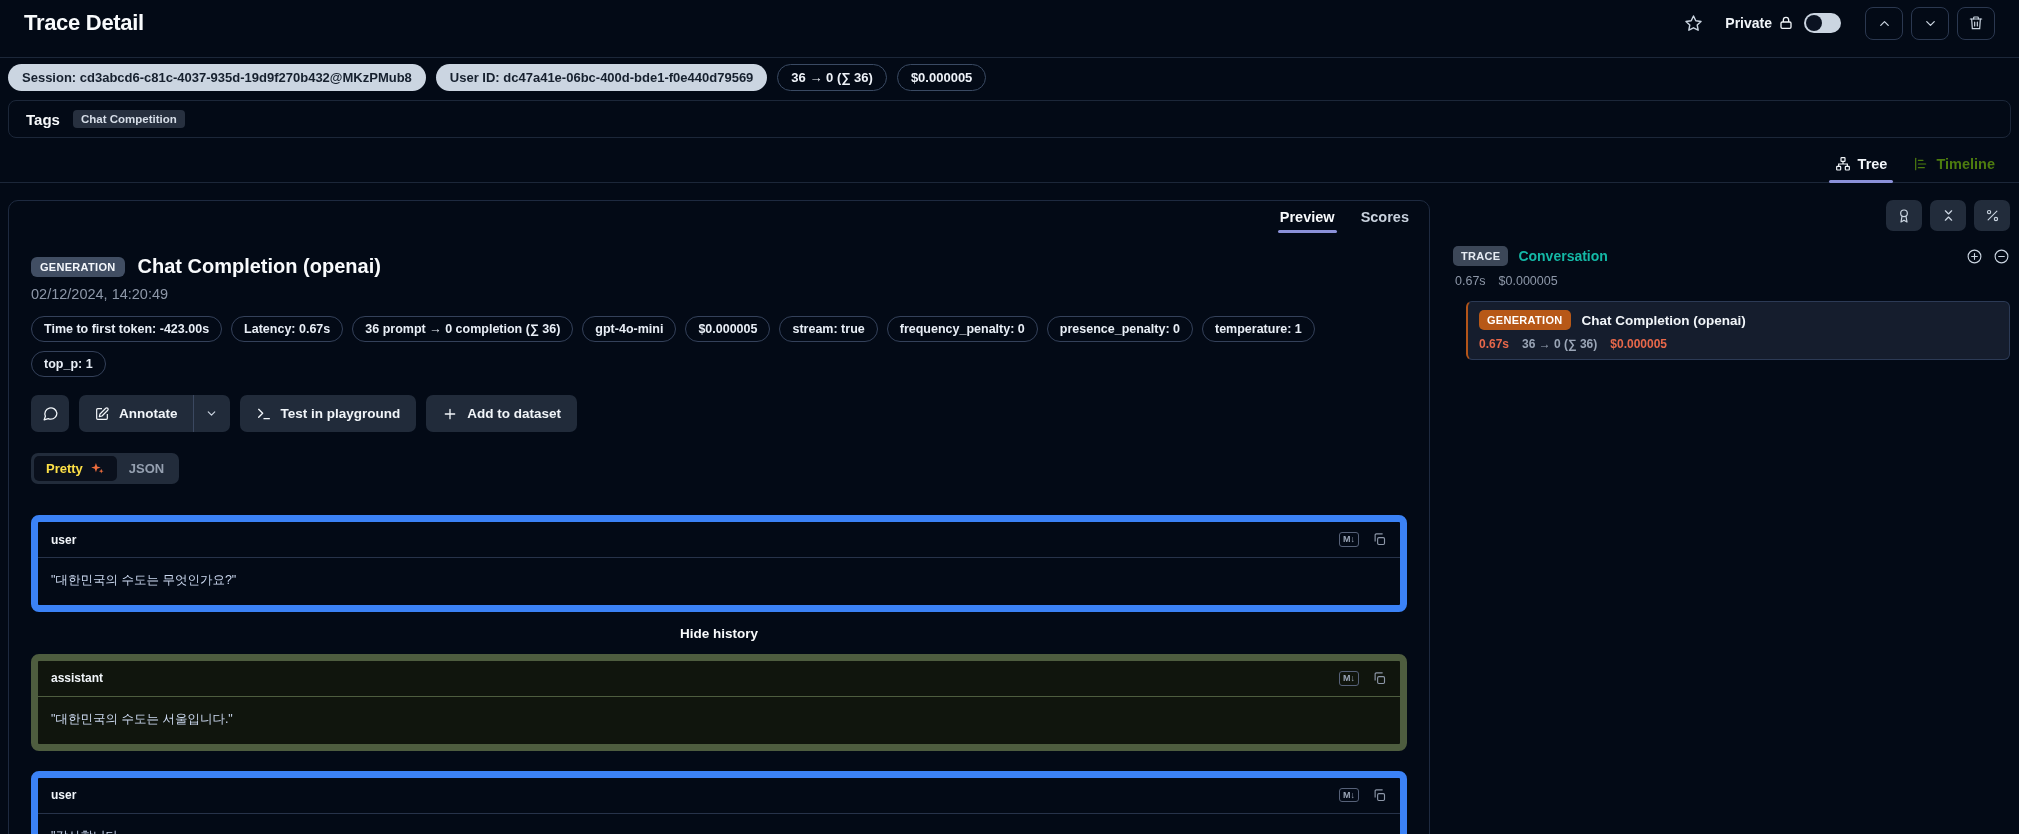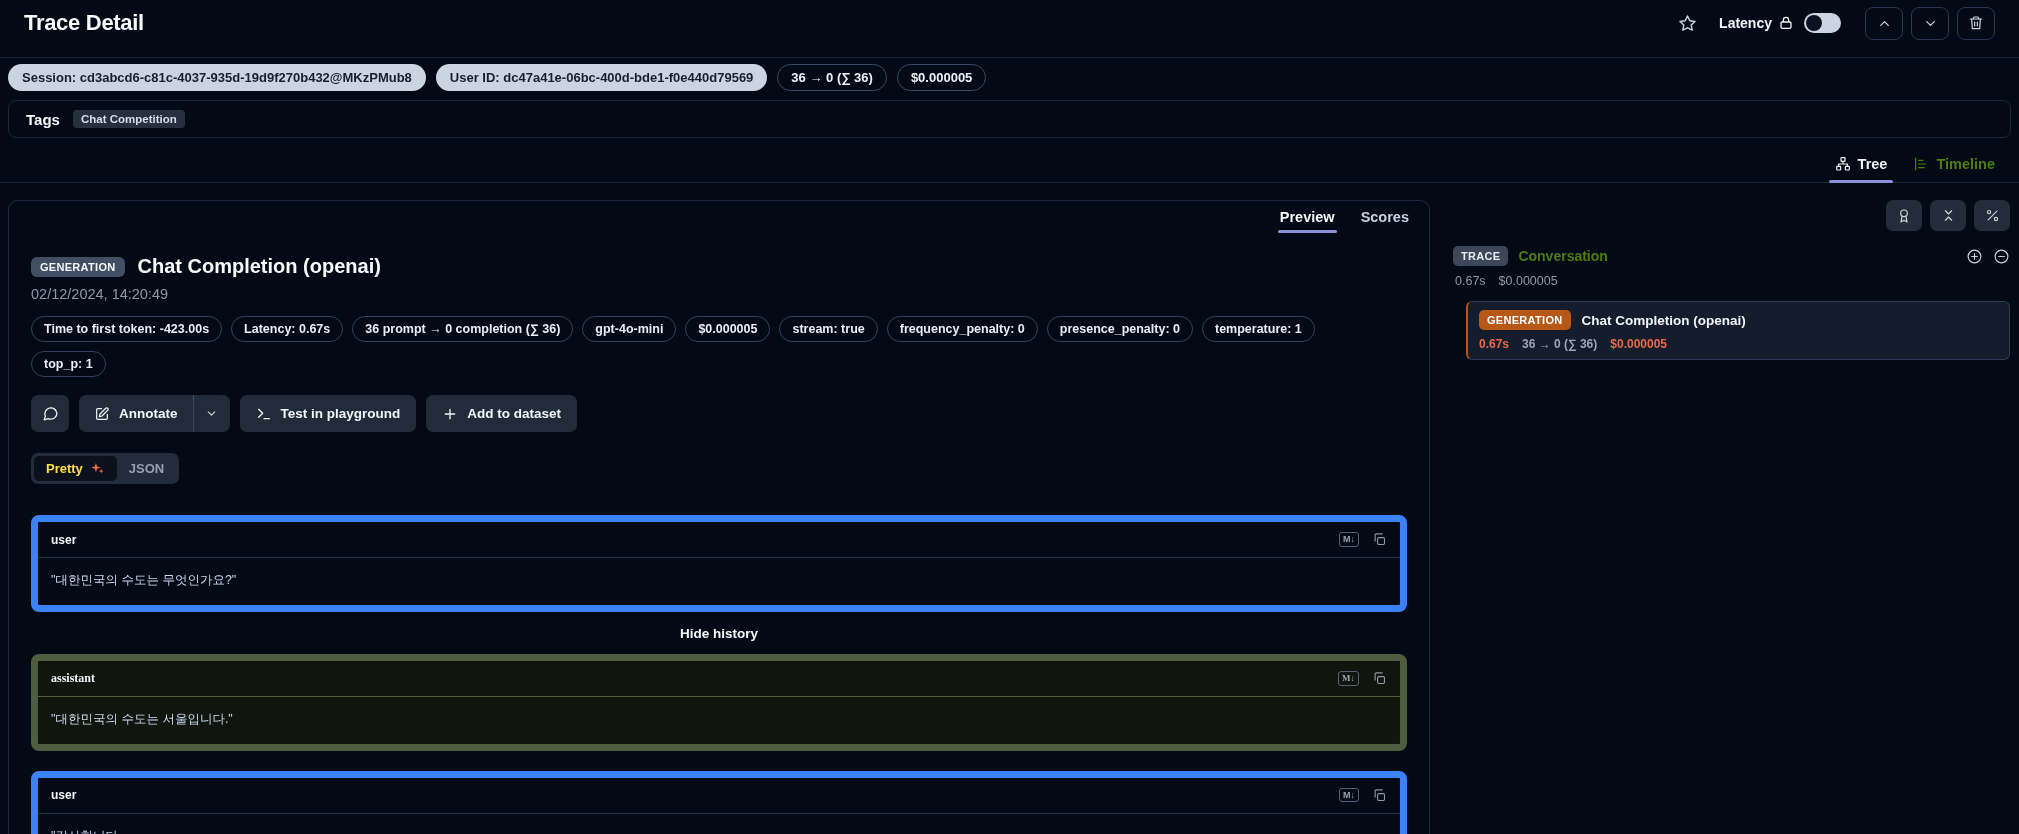--- a/index.html
+++ b/index.html
@@ -70,30 +70,30 @@
 
   .messages { margin:31px 22px 0; }
   .msg-card { border:7px solid #3b82f6; border-radius:8px; background:transparent; }
   .msg-header { display:flex; align-items:center; padding:10px 13px; border-bottom:1px solid #27334a; }
   .msg-role { font-size:12px; font-weight:700; color:#f1f5f9; }
   .msg-tools { margin-left:auto; display:flex; gap:13px; align-items:center; color:#8d97a8; }
   .md-chip { font-size:9px; font-weight:700; border:1.5px solid #566178; border-radius:3px; padding:1px 3px; color:#9aa5b6; line-height:1.2; cursor:pointer; }
   .copy-icon { cursor:pointer; }
   .msg-content { padding:13px 13px 15px; font-size:12.5px; color:#ccd9f0; white-space:pre-wrap; line-height:1.5; }
   .msg-card.assistant { border-color:#4e5d3f; background:#10150d; }
-  .msg-card.assistant .msg-header { border-bottom-color:#4e5d3f;font-family:Liberation Serif, serif; }
+  .msg-card.assistant .msg-header { border-bottom-color:#4e5d3f; }
   .hide-history { text-align:center; margin:14px 0 13px; color:#f8fafc; font-weight:700; font-size:13.5px; cursor:pointer; }
 
   
   .tree-panel { position:absolute; left:1453px; top:200px; right:9px; }
   .tree-controls { display:flex; justify-content:flex-end; gap:8px; }
   .tree-ctrl-btn { width:36px; height:31px; background:#222c3b; border-radius:7px; display:flex; align-items:center; justify-content:center; color:#cbd5e1; cursor:pointer; }
   .trace-row { margin-top:15px; display:flex; align-items:center; gap:10px; }
   .trace-badge { background:#3c4758; color:#e6ebf3; font-size:11px; font-weight:700; padding:4px 8px; border-radius:5px; letter-spacing:0.3px; }
-  .trace-title { color:#4d7c0f; font-size:14px; font-weight:600; }
+  .trace-title { color:#14b8a6; font-size:14px; font-weight:600; }
   .trace-expand { margin-left:auto; display:flex; gap:10px; color:#cbd5e1; }
   .trace-expand svg { cursor:pointer; }
   .trace-metrics { margin-top:8px; color:#8d97a8; font-size:12.5px; display:flex; gap:13px; padding-left:2px; }
   .gen-card { margin-top:13px; margin-left:13px; background:#151d2d; border:1px solid #2c3a55; border-left:2px solid #b45519; border-radius:6px; padding:8px 11px; cursor:pointer; }
   .gen-row1 { display:flex; gap:11px; align-items:center; }
   .gen-badge { background:#b75817; color:#ffffff; font-size:11px; font-weight:700; padding:4px 8px; border-radius:5px; letter-spacing:0.3px; }
   .gen-title { color:#f1f5f9; font-size:13.5px; font-weight:600; }
   .gen-row2 { margin-top:7px; display:flex; gap:13px; font-size:12px; font-weight:600; }
   .txt-orange { color:#e8684a; }
   .txt-gray { color:#9aa5b6; }
@@ -103,21 +103,21 @@
 
 <div class="header">
   <div class="page-title">Trace Detail</div>
   <div class="header-right">
     <span class="star-wrap">
       <svg width="19" height="19" viewBox="0 0 24 24" fill="none" stroke="currentColor" stroke-width="1.8" stroke-linejoin="round">
           <path d="M12 2.5l2.9 6 6.6.9-4.8 4.6 1.2 6.5L12 17.4 6.1 20.5l1.2-6.5L2.5 9.4l6.6-.9z"></path>
         </svg>
     </span>
     <span class="private-wrap">
-      <span>Latency</span>
+      <span>Private</span>
       <svg width="16" height="16" viewBox="0 0 24 24" fill="none" stroke="currentColor" stroke-width="2">
           <rect x="4.5" y="10.5" width="15" height="9.5" rx="2"></rect>
           <path d="M8 10.5V7.5a4 4 0 018 0v3"></path>
         </svg>
     </span>
     <span class="toggle">
         <span class="toggle-knob"></span>
       </span>
     <span class="outline-btn">
       <svg width="15" height="15" viewBox="0 0 24 24" fill="none" stroke="currentColor" stroke-width="2" stroke-linecap="round" stroke-linejoin="round">

